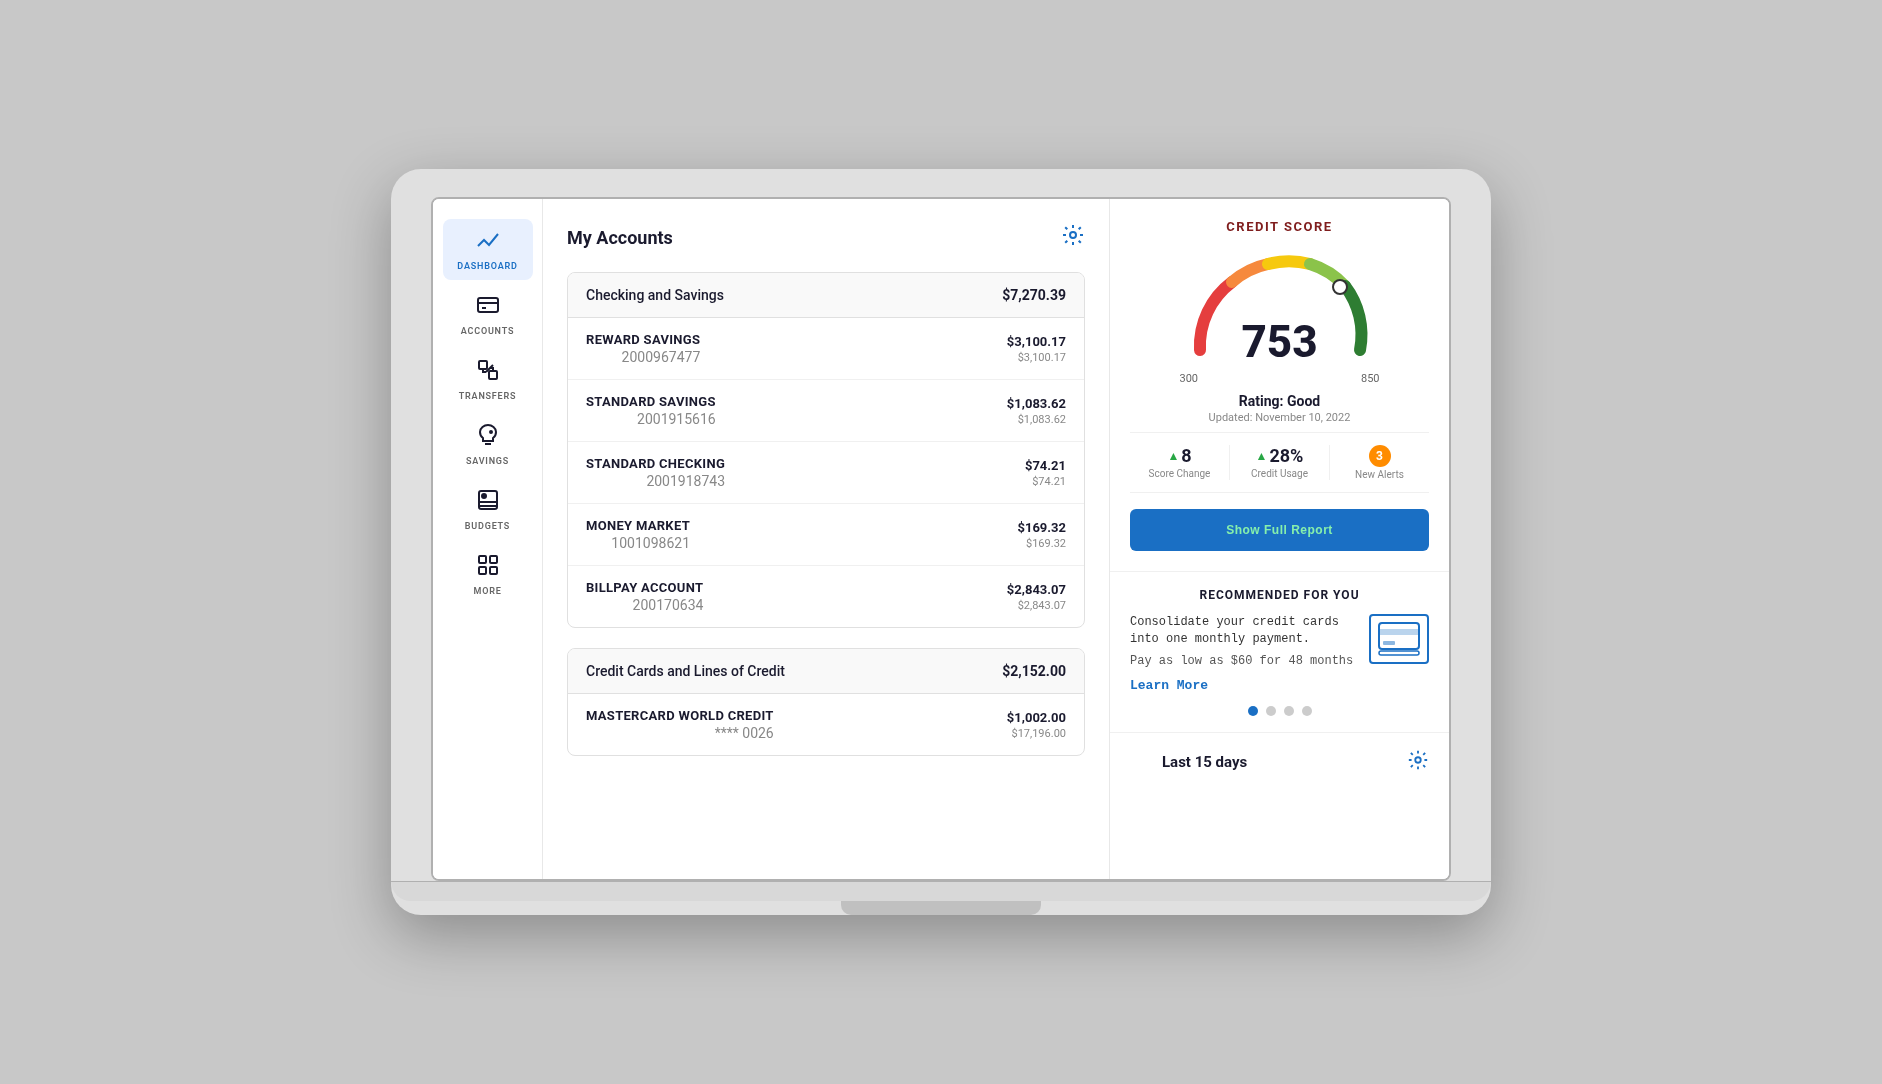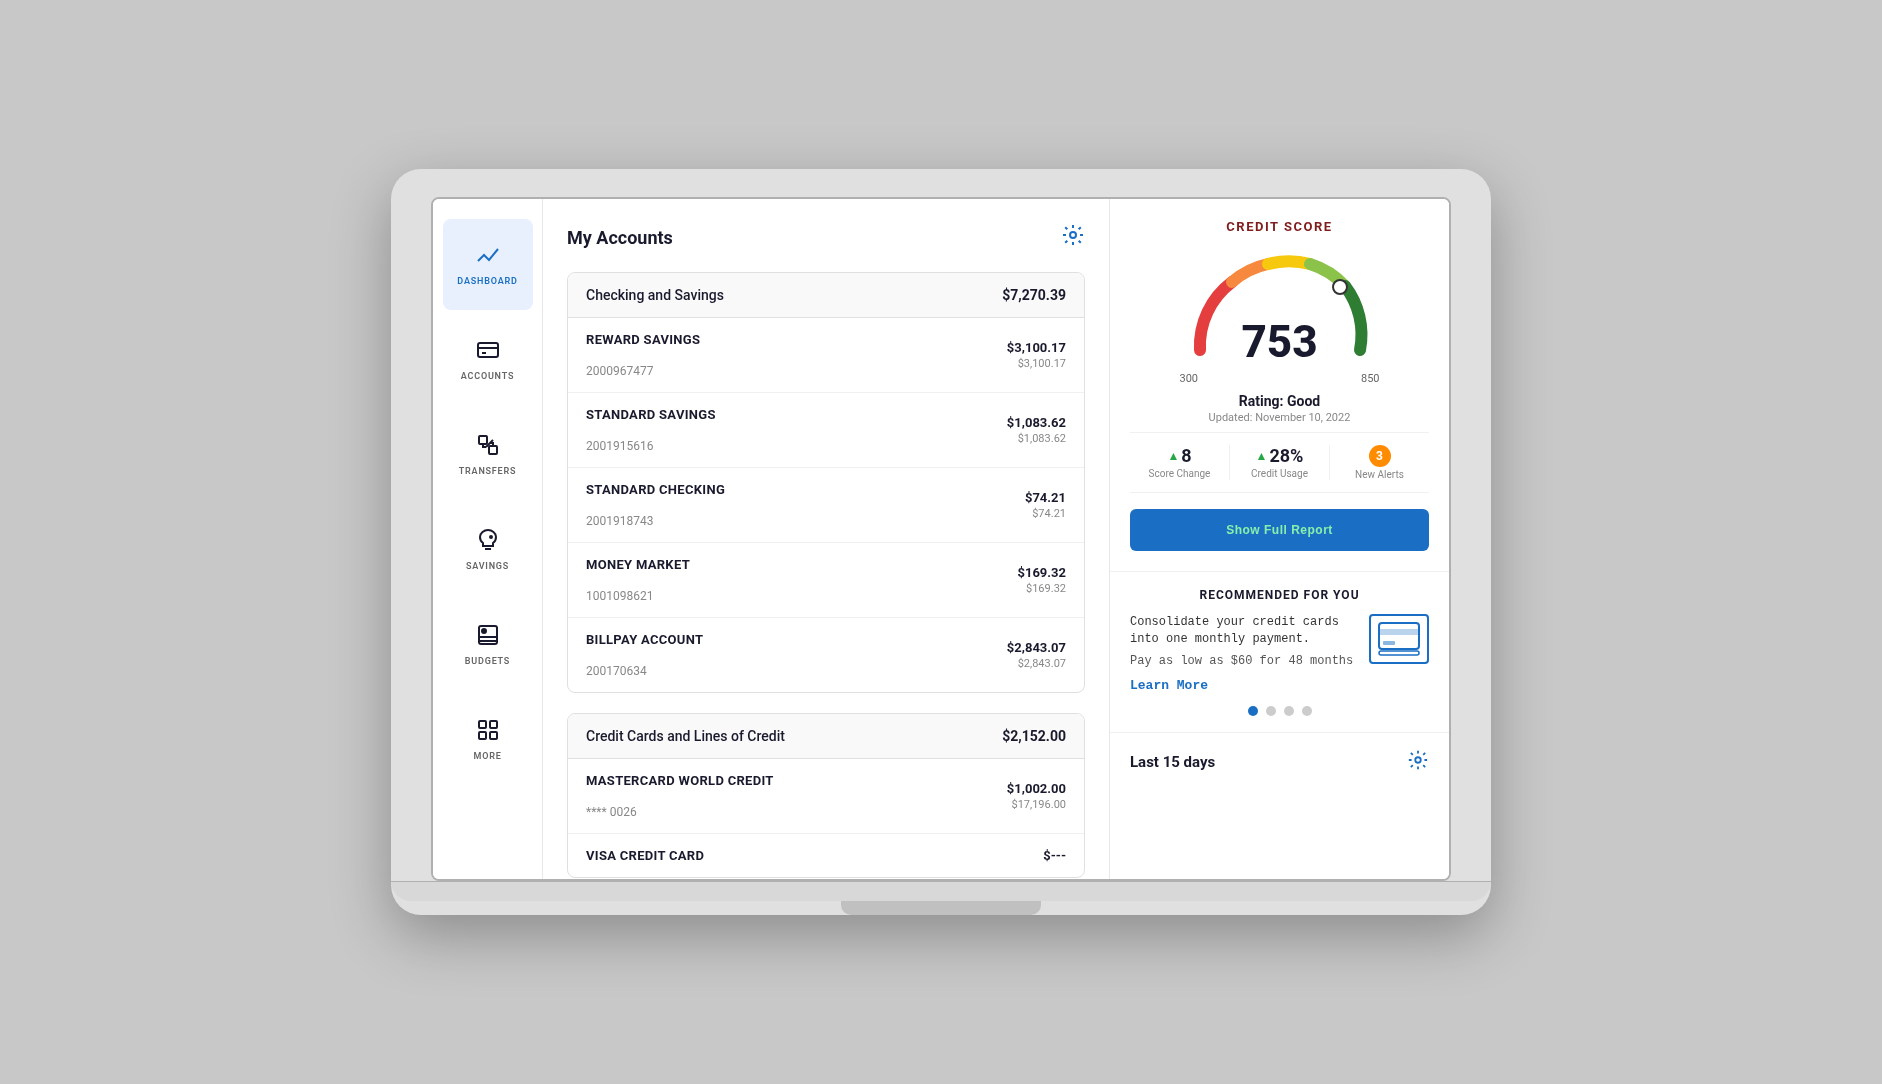--- a/index.html
+++ b/index.html
@@ -92,21 +92,21 @@
       align-items: center;
       padding-top: 20px;
       border-right: 1px solid #e8e8e8;
       gap: 4px;
     }
     .sidebar-item {
       display: flex;
       flex-direction: column;
       align-items: center;
       gap: 4px;
-      padding: 24px 8px;
+      padding: 9px 8px;
       border-radius: 8px;
       cursor: pointer;
       width: 90px;
       text-align: center;
     }
     .sidebar-item.active {
       background: #e8f0fe;
     }
     .sidebar-item .icon {
       font-size: 22px;
@@ -191,23 +191,24 @@
     }
     .account-info {}
     .account-name {
       font-size: 13px;
       font-weight: 700;
       color: #1a1a2e;
       text-transform: uppercase;
       letter-spacing: 0.3px;
     }
     .account-number {
-      font-size: 12px;
+      font-size: 14px;
       color: #888;
-      margin-top: 17px;
+      margin-top: 2px;
+      text-align: right;
     }
     .account-amounts {
       text-align: right;
     }
     .account-balance {
       font-size: 13px;
       font-weight: 700;
       color: #1a1a2e;
     }
     .account-available {
@@ -410,20 +411,21 @@
     .last-days-section {
       padding: 16px 20px;
       display: flex;
       align-items: center;
       justify-content: space-between;
     }
     .last-days-title {
       font-size: 15px;
       font-weight: 700;
       color: #1a1a2e;
+      margin-left: 32px;
     }
     
     .laptop-bottom {
       background: #d8d8d8;
       height: 20px;
       border-radius: 0 0 20px 20px;
       margin: 0 -40px;
       border-top: 1px solid #b0b0b0;
     }
     .laptop-stand {
@@ -586,28 +588,20 @@
             <div class="account-row">
               <div class="account-info">
                 <div class="account-name">MASTERCARD WORLD CREDIT</div>
                 <div class="account-number">**** 0026</div>
               </div>
               <div class="account-amounts">
                 <div class="account-balance">$1,002.00</div>
                 <div class="account-available">$17,196.00</div>
               </div>
             </div>
-            <div class="account-row">
-              <div class="account-info">
-                <div class="account-name">VISA CREDIT CARD</div>
-              </div>
-              <div class="account-amounts">
-                <div class="account-balance">$---</div>
-              </div>
-            </div>
           </div>
         </div>
 
         <div class="right-panel">
 
           <div class="credit-score-section">
             <div class="credit-score-title">CREDIT SCORE</div>
 
             
             <div class="gauge-container">

